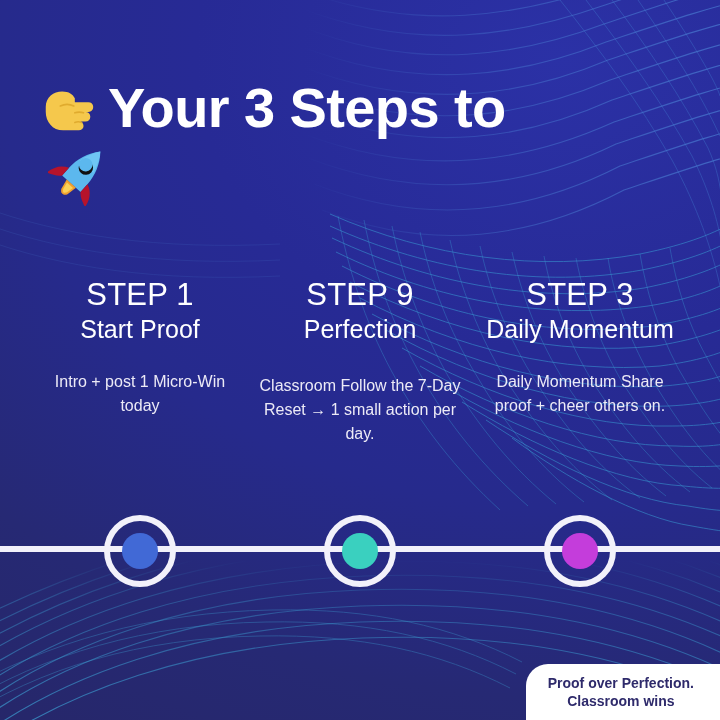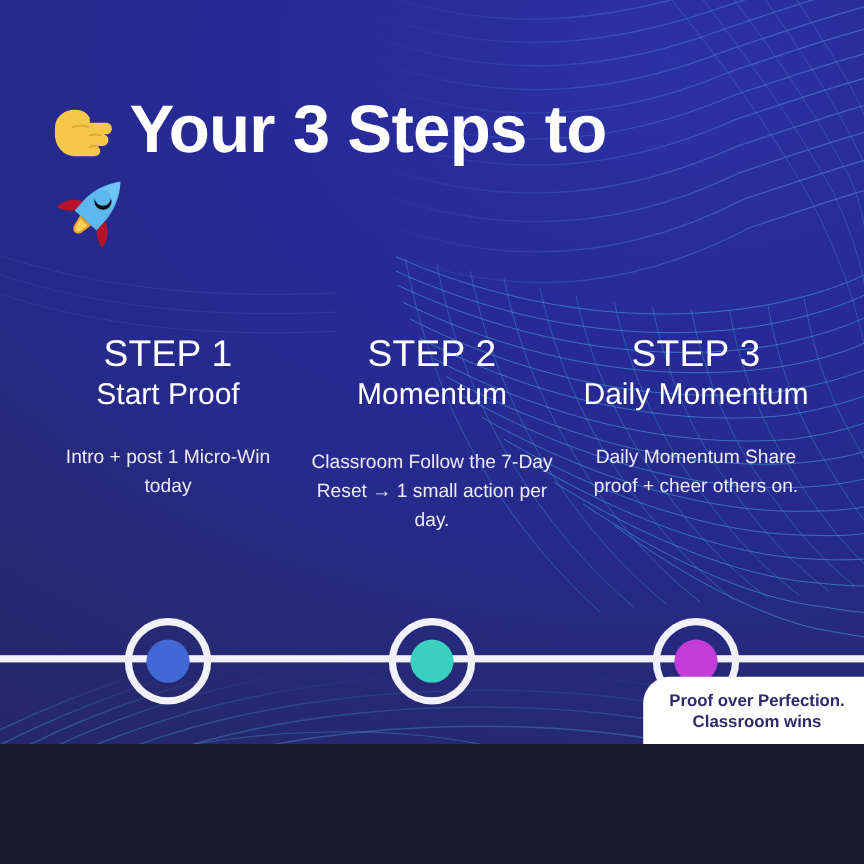--- a/index.html
+++ b/index.html
@@ -3,21 +3,21 @@
 <meta charset="utf-8">
 <style>
   html, body {
     margin: 0;
     padding: 0;
     background: #1a1a2e;
   }
   #canvas {
     position: relative;
     width: 720px;
-    height: 620px;
+    height: 720px;
     overflow: hidden;
     font-family: "Liberation Sans", sans-serif;
     background: #be185d;
   }
   
   .bg-base {
     position: absolute;
     inset: 0;
     background:
       radial-gradient(ellipse 150% 120% at 78% 8%, #2b31a6 0%, #272a95 34%, #262a8c 52%, #262974 74%, #262666 100%);
@@ -143,21 +143,21 @@
     border-radius: 50%;
   }
 
   
   .badge {
     position: absolute;
     right: 0;
     bottom: 0;
     background: #ffffff;
     border-top-left-radius: 22px;
-    padding: 10px 16px 10px 22px;
+    padding: 10px 26px 10px 22px;
     text-align: center;
   }
   .badge-line {
     color: #2e2a6b;
     font-size: 14px;
     line-height: 18px;
     font-weight: 700;
     white-space: nowrap;
   }
 </style>
@@ -305,22 +305,22 @@
     </div>
   </div>
 
   <div class="steps">
     <div class="step-col c1">
       <div class="step-title">STEP 1</div>
       <div class="step-sub">Start Proof</div>
       <div class="step-body">Intro + post 1 Micro-Win today</div>
     </div>
     <div class="step-col c2">
-      <div class="step-title">STEP 2</div>
-      <div class="step-sub">Momentum</div>
+      <div class="step-title">STEP 9</div>
+      <div class="step-sub">Perfection</div>
       <div class="step-body">Classroom Follow the 7-Day Reset → 1 small action per day.</div>
     </div>
     <div class="step-col c3">
       <div class="step-title">STEP 3</div>
       <div class="step-sub">Daily Momentum</div>
       <div class="step-body">Daily Momentum Share proof + cheer others on.</div>
     </div>
   </div>
 
   <div class="timeline-line" style="background: rgb(242, 241, 250);"></div>

